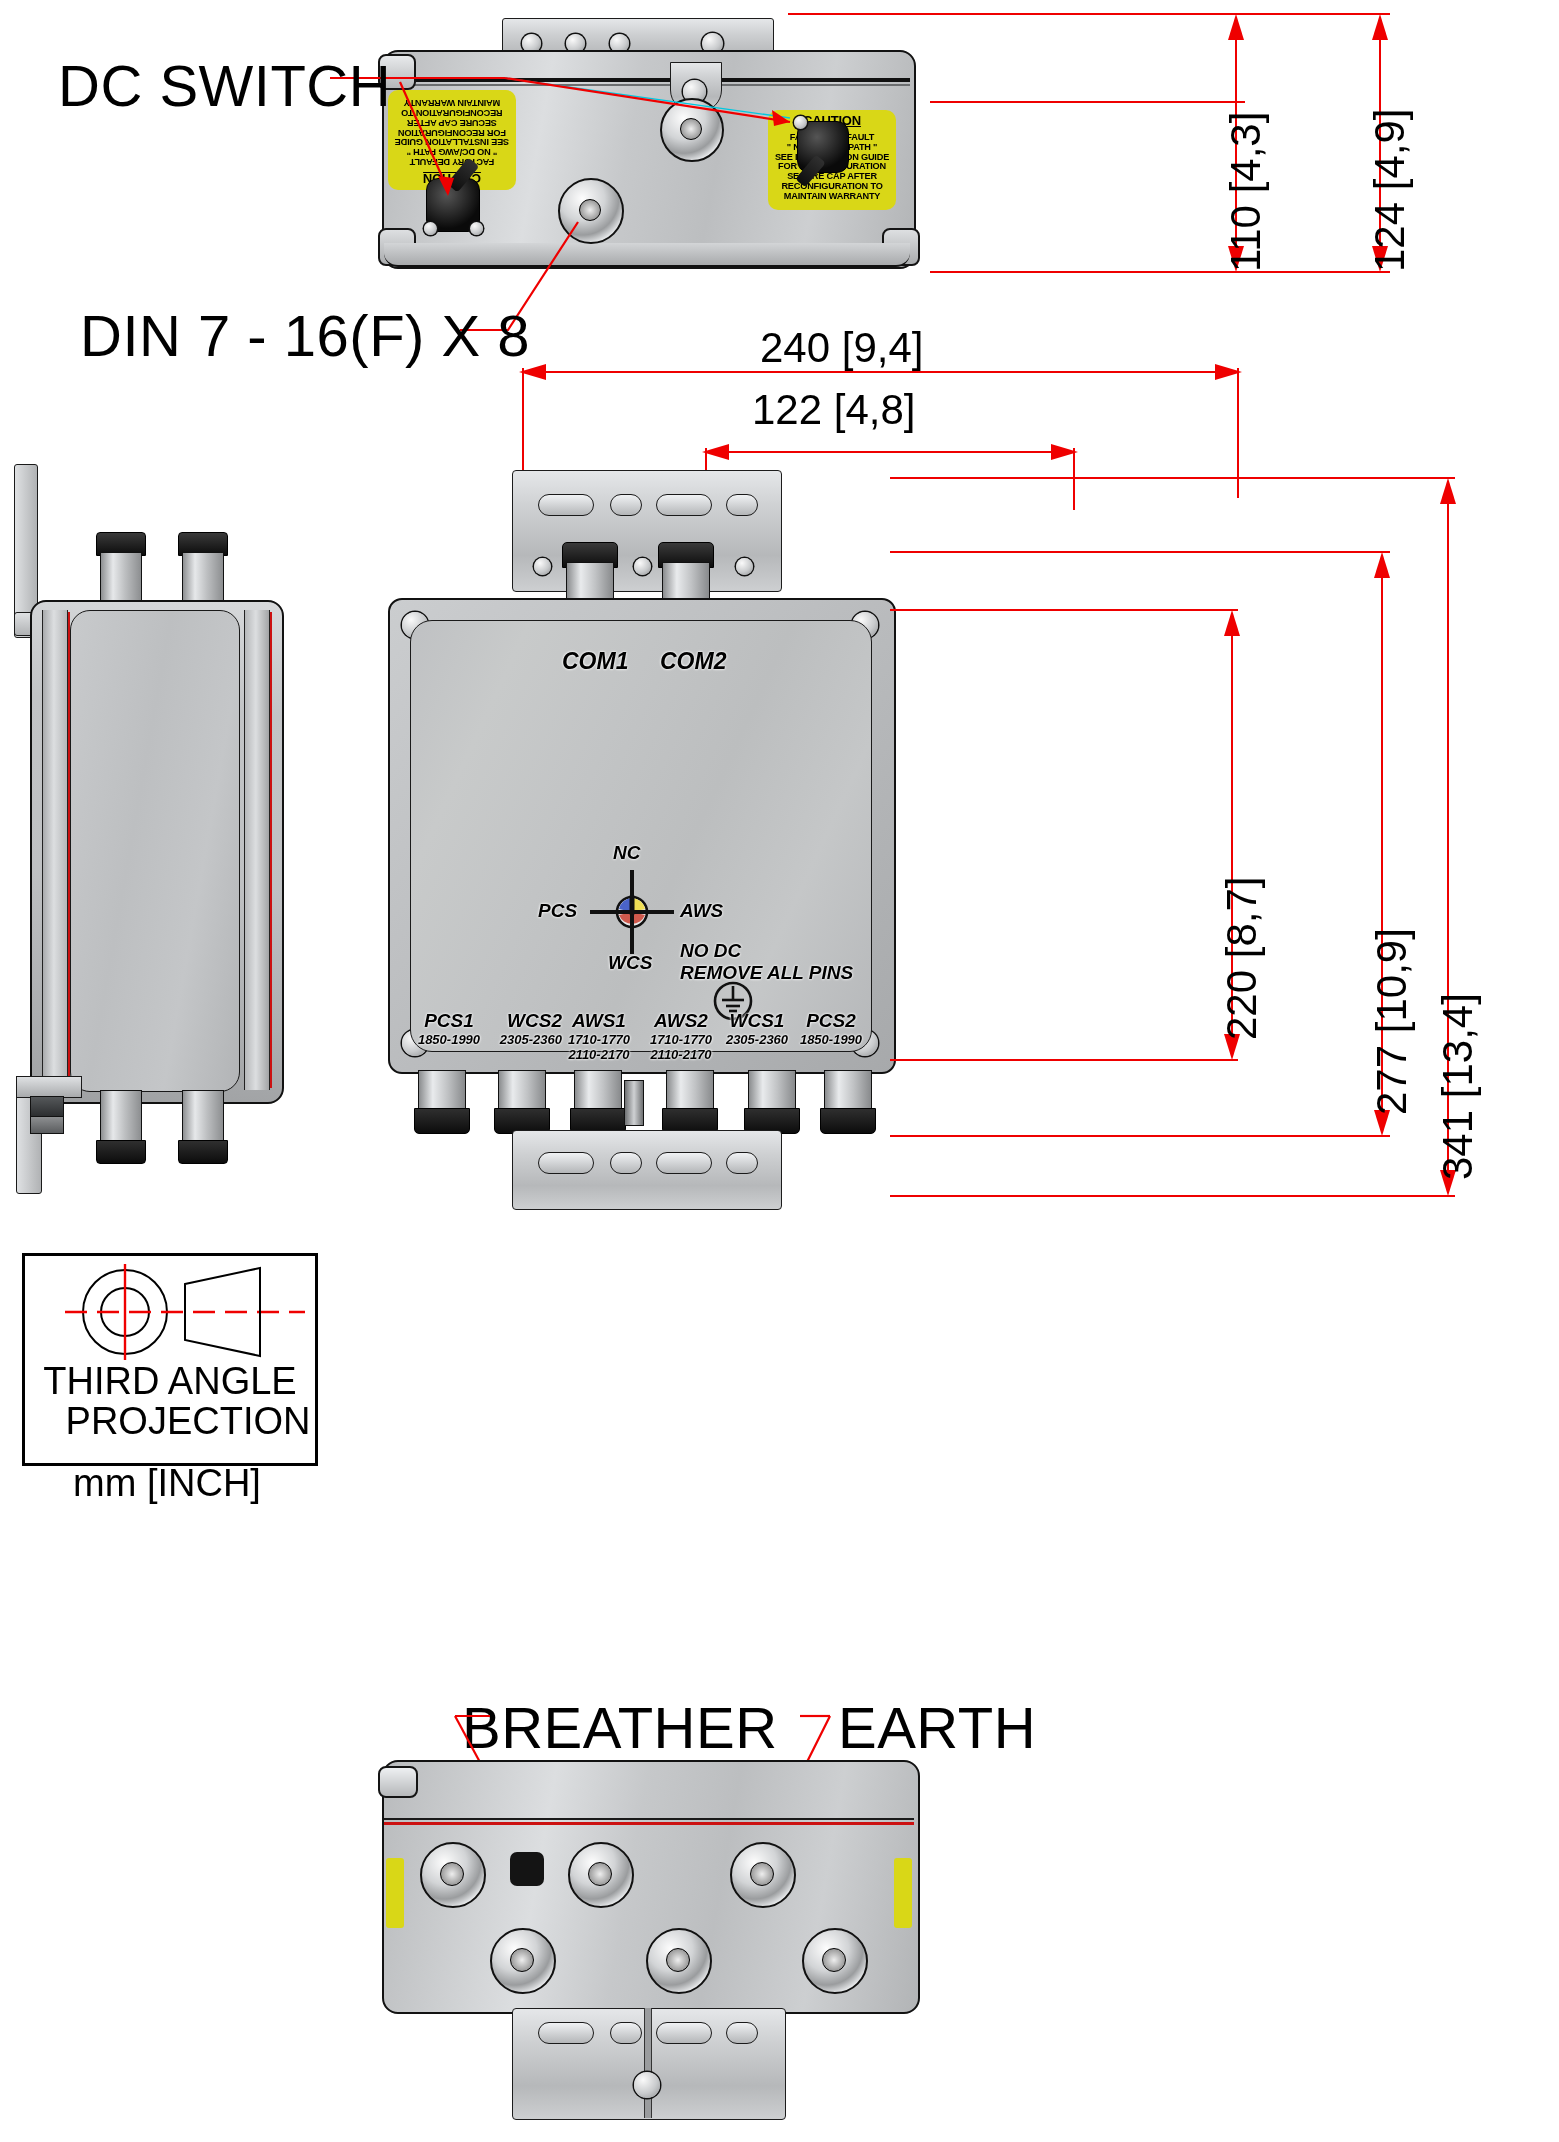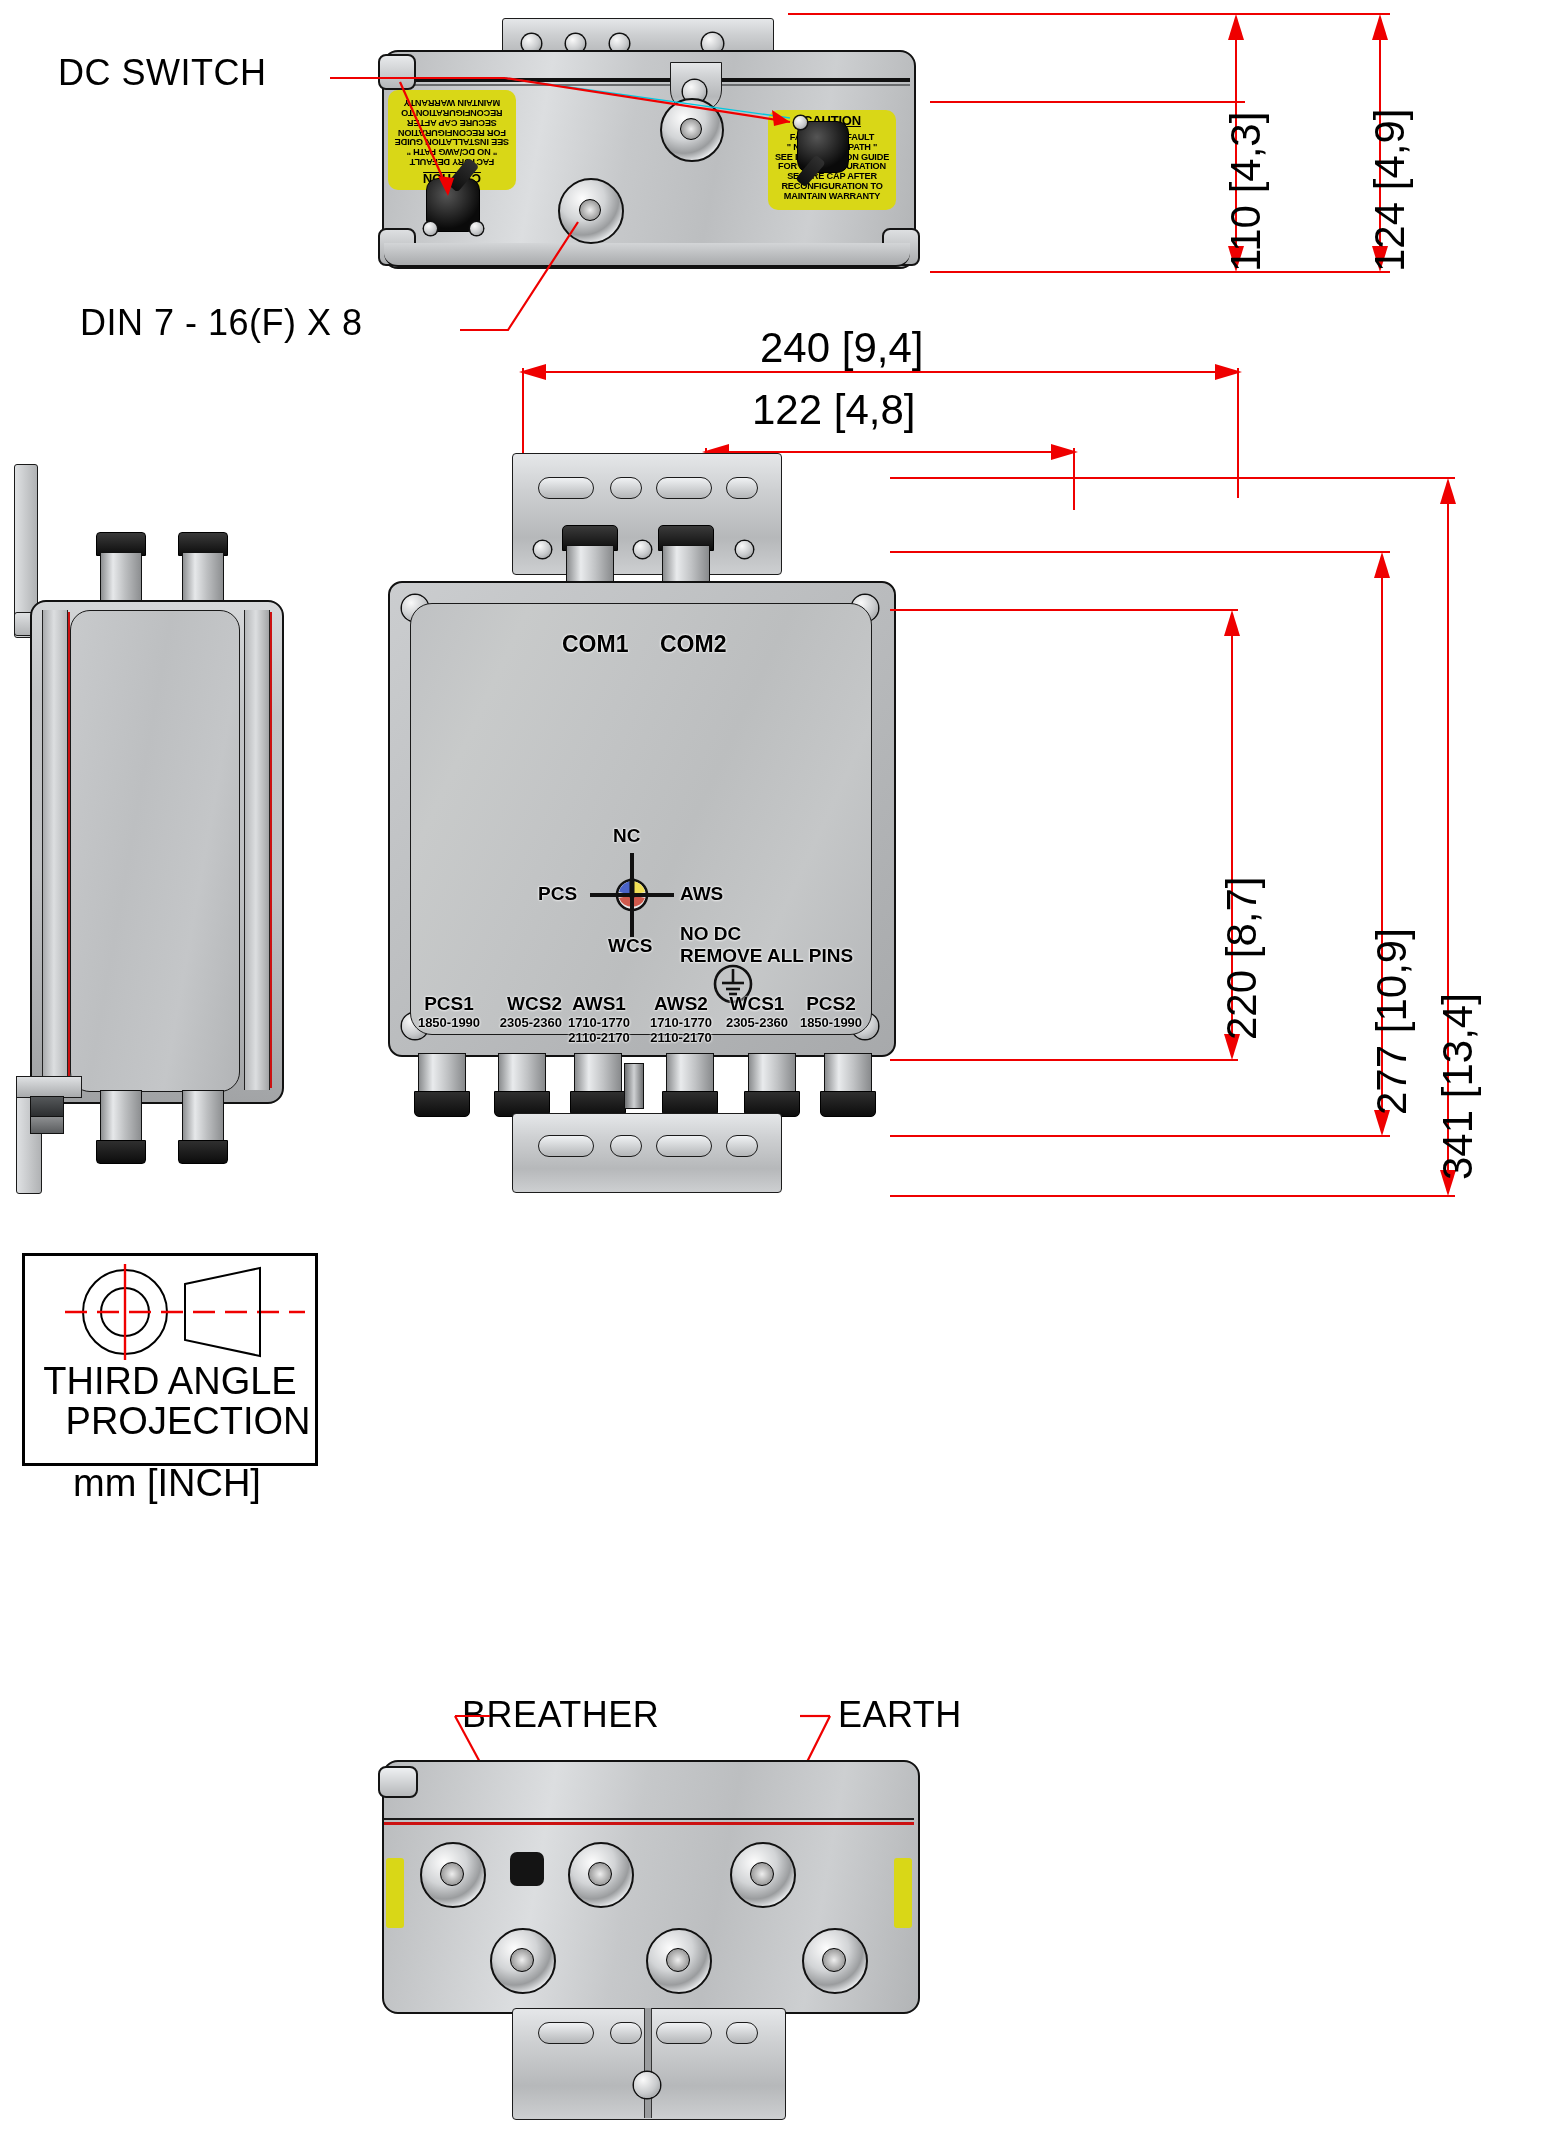--- a/index.html
+++ b/index.html
@@ -1,19 +1,19 @@
 <!DOCTYPE html>
 <html><head>
 <meta charset="utf-8">
 <style>
   html,body{margin:0;padding:0;background:#fff;}
   body{width:1559px;height:2142px;position:relative;overflow:hidden;
        font-family:"Liberation Sans","DejaVu Sans",sans-serif;color:#000;}
   .abs{position:absolute;}
-  .lbl{font-size:36px;letter-spacing:.5px;white-space:nowrap;}
+  .lbl{font-size:58px;letter-spacing:.5px;white-space:nowrap;}
   .dim{font-size:42px;white-space:nowrap;font-family:"Liberation Sans",sans-serif;}
   .dimv{transform-origin:0 0;transform:rotate(-90deg);}
   svg{display:block;overflow:visible;}
   .red{stroke:#ef0000;fill:none;}
   .redf{fill:#ef0000;}
   .cy{stroke:#00c8e0;fill:none;stroke-width:1.4;}
   .blk{stroke:#000;fill:none;}
   
   .metal{background:linear-gradient(100deg,#b9bbbd 0%,#c9cbcd 14%,#dcdee0 30%,#c6c8ca 46%,#bcbec0 62%,#cdcfd1 80%,#b2b4b6 100%);}
   .metal-v{background:linear-gradient(185deg,#d7d9db 0%,#c2c4c6 22%,#bfc1c3 55%,#adafb1 82%,#9fa1a3 100%);}
@@ -162,21 +162,21 @@
   <div class="abs" style="left:88px;top:680px;width:48px;height:22px;background:linear-gradient(180deg,#2f2f2f,#0c0c0c);border:1.5px solid #000;border-radius:0 0 4px 4px;"></div>
   <div class="abs" style="left:174px;top:630px;width:40px;height:52px;background:linear-gradient(90deg,#8e9092,#e6e8ea 30%,#bdbfc1 60%,#8c8e90);border:1.5px solid #111;"></div>
   <div class="abs" style="left:170px;top:680px;width:48px;height:22px;background:linear-gradient(180deg,#2f2f2f,#0c0c0c);border:1.5px solid #000;border-radius:0 0 4px 4px;"></div>
 
   <div class="abs" style="left:8px;top:616px;width:24px;height:116px;background:linear-gradient(90deg,#dfe1e3,#b0b2b4);border:1.5px solid #1a1a1a;border-radius:3px;"></div>
   <div class="abs" style="left:8px;top:616px;width:64px;height:20px;background:linear-gradient(180deg,#dfe1e3,#a8aaac);border:1.5px solid #1a1a1a;"></div>
   <div class="abs" style="left:22px;top:636px;width:32px;height:20px;background:linear-gradient(180deg,#55585a,#2a2c2e);border:1.4px solid #111;"></div>
   <div class="abs" style="left:22px;top:656px;width:32px;height:16px;background:linear-gradient(180deg,#8d8f91,#5a5c5e);border:1.4px solid #111;"></div>
 </div>
 
-<div class="abs" style="left:500px;top:453px;width:740px;height:740px;">
+<div class="abs" style="left:500px;top:470px;width:740px;height:740px;font-style:italic;">
 
   <div class="abs brkt" style="left:12px;top:0px;width:268px;height:120px;border:1.8px solid #1c1c1c;border-radius:4px;"></div>
   <div class="abs slot" style="left:38px;top:24px;width:54px;height:20px;"></div>
   <div class="abs slot" style="left:110px;top:24px;width:30px;height:20px;"></div>
   <div class="abs slot" style="left:156px;top:24px;width:54px;height:20px;"></div>
   <div class="abs slot" style="left:226px;top:24px;width:30px;height:20px;"></div>
   <div class="abs hole" style="left:34px;top:88px;width:17px;height:17px;"></div>
   <div class="abs hole" style="left:134px;top:88px;width:17px;height:17px;"></div>
   <div class="abs hole" style="left:236px;top:88px;width:17px;height:17px;"></div>
 

